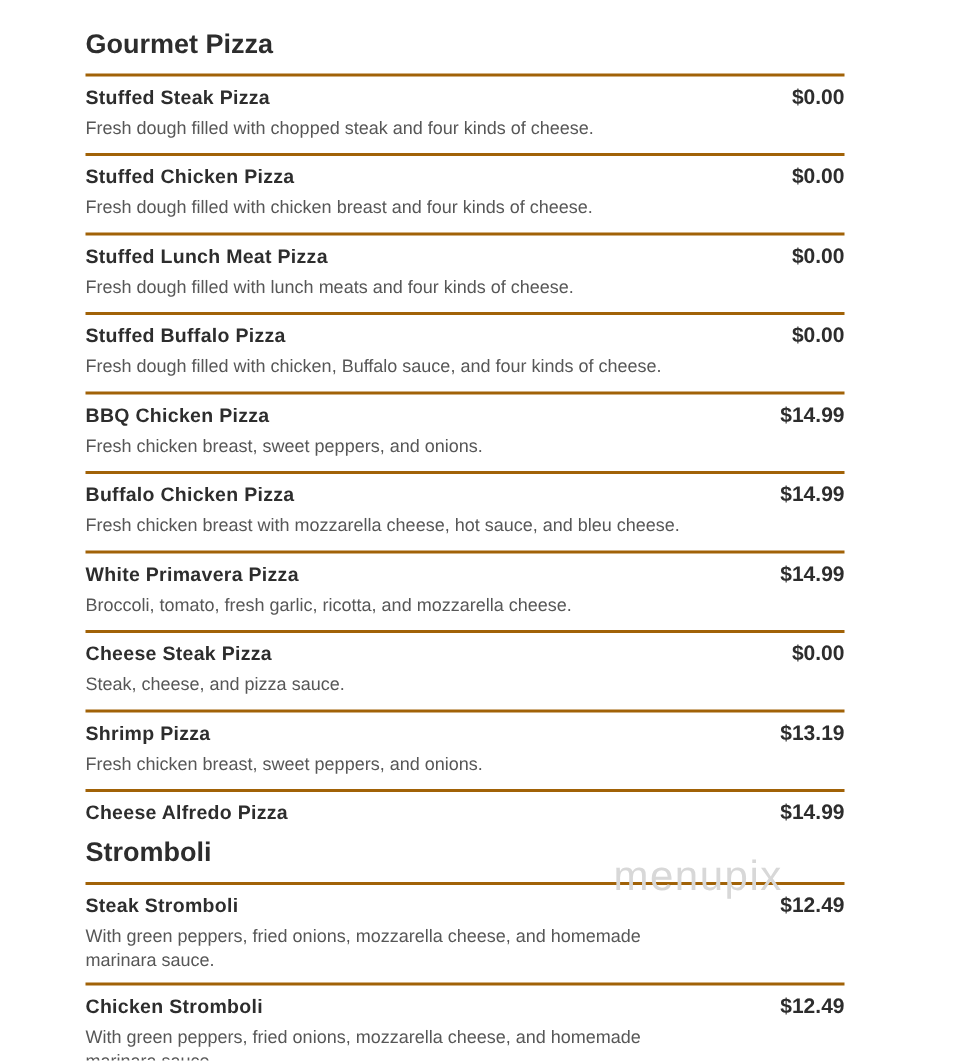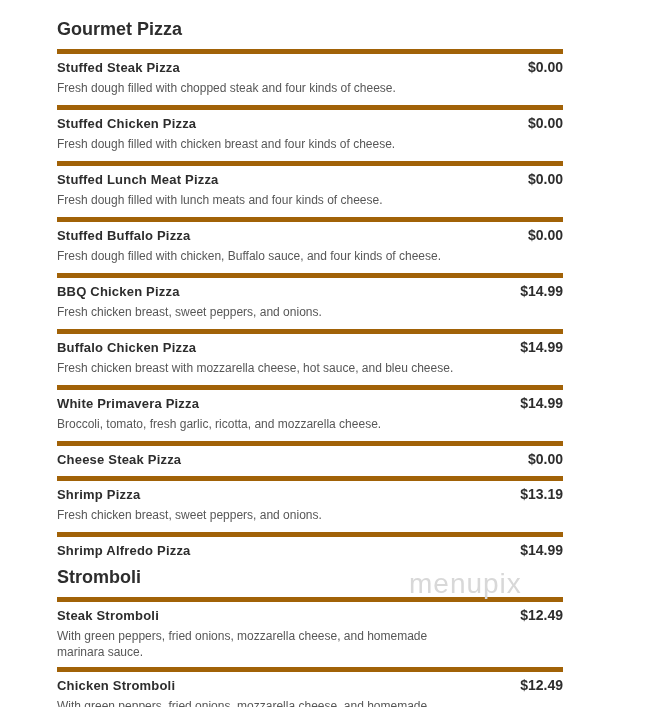--- a/index.html
+++ b/index.html
@@ -8,21 +8,21 @@
     background:#ffffff;
     font-family:"Liberation Sans",sans-serif;
     color:#2d2d2d;
   }
   .menu{margin-left:57px;width:506px;padding-top:19px;}
   .section-title{
     font-size:18px;font-weight:bold;color:#2d2d2d;
     line-height:21px;margin:0 0 9px 0;
   }
   .section--stromboli .section-title{}
-  .menu-item{border-top:5px solid #a16207;padding:6px 0 9px;}
+  .menu-item{border-top:2px solid #a16207;padding:6px 0 9px;}
   .section--stromboli .menu-item{padding-bottom:7px;}
   .section--stromboli .section-items{border-bottom:1px solid #e2e2e2;}
   .item-row{display:flex;justify-content:space-between;align-items:baseline;}
   .item-name{font-size:13px;font-weight:bold;line-height:14px;color:#2d2d2d;letter-spacing:0.2px;}
   .item-price{font-size:14px;font-weight:bold;line-height:14px;color:#2d2d2d;white-space:nowrap;}
   .item-desc{margin-top:5px;font-size:12px;line-height:16px;color:#575757;max-width:415px;}
   .item-desc:empty{display:none;}
   .watermark{
     position:absolute;left:409px;top:569px;
     font-size:28px;line-height:30px;color:#d8d8d8;
@@ -92,33 +92,34 @@
           <span class="item-price">$14.99</span>
         </div>
         <div class="item-desc">Broccoli, tomato, fresh garlic, ricotta, and mozzarella cheese.</div>
       </div>
 
       <div class="menu-item">
         <div class="item-row">
           <span class="item-name">Cheese Steak Pizza</span>
           <span class="item-price">$0.00</span>
         </div>
+        <div class="item-desc">Steak, cheese, and pizza sauce.</div>
       </div>
 
       <div class="menu-item">
         <div class="item-row">
           <span class="item-name">Shrimp Pizza</span>
           <span class="item-price">$13.19</span>
         </div>
         <div class="item-desc">Fresh chicken breast, sweet peppers, and onions.</div>
       </div>
 
       <div class="menu-item">
         <div class="item-row">
-          <span class="item-name">Shrimp Alfredo Pizza</span>
+          <span class="item-name">Cheese Alfredo Pizza</span>
           <span class="item-price">$14.99</span>
         </div>
       </div>
 
     </div>
   </div>
 
   <div class="section section--stromboli">
     <h2 class="section-title">Stromboli</h2>
     <div class="section-items">

